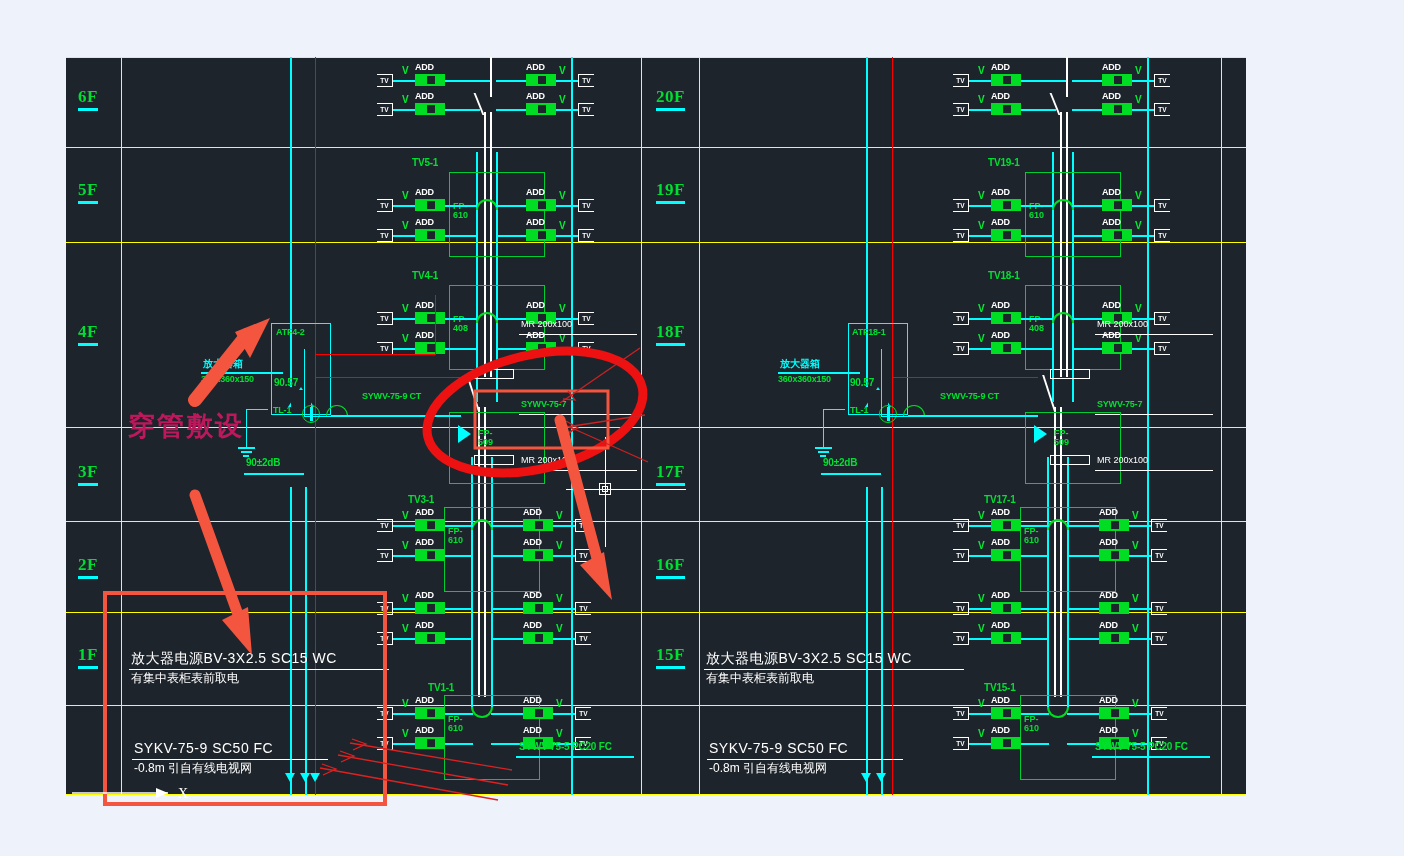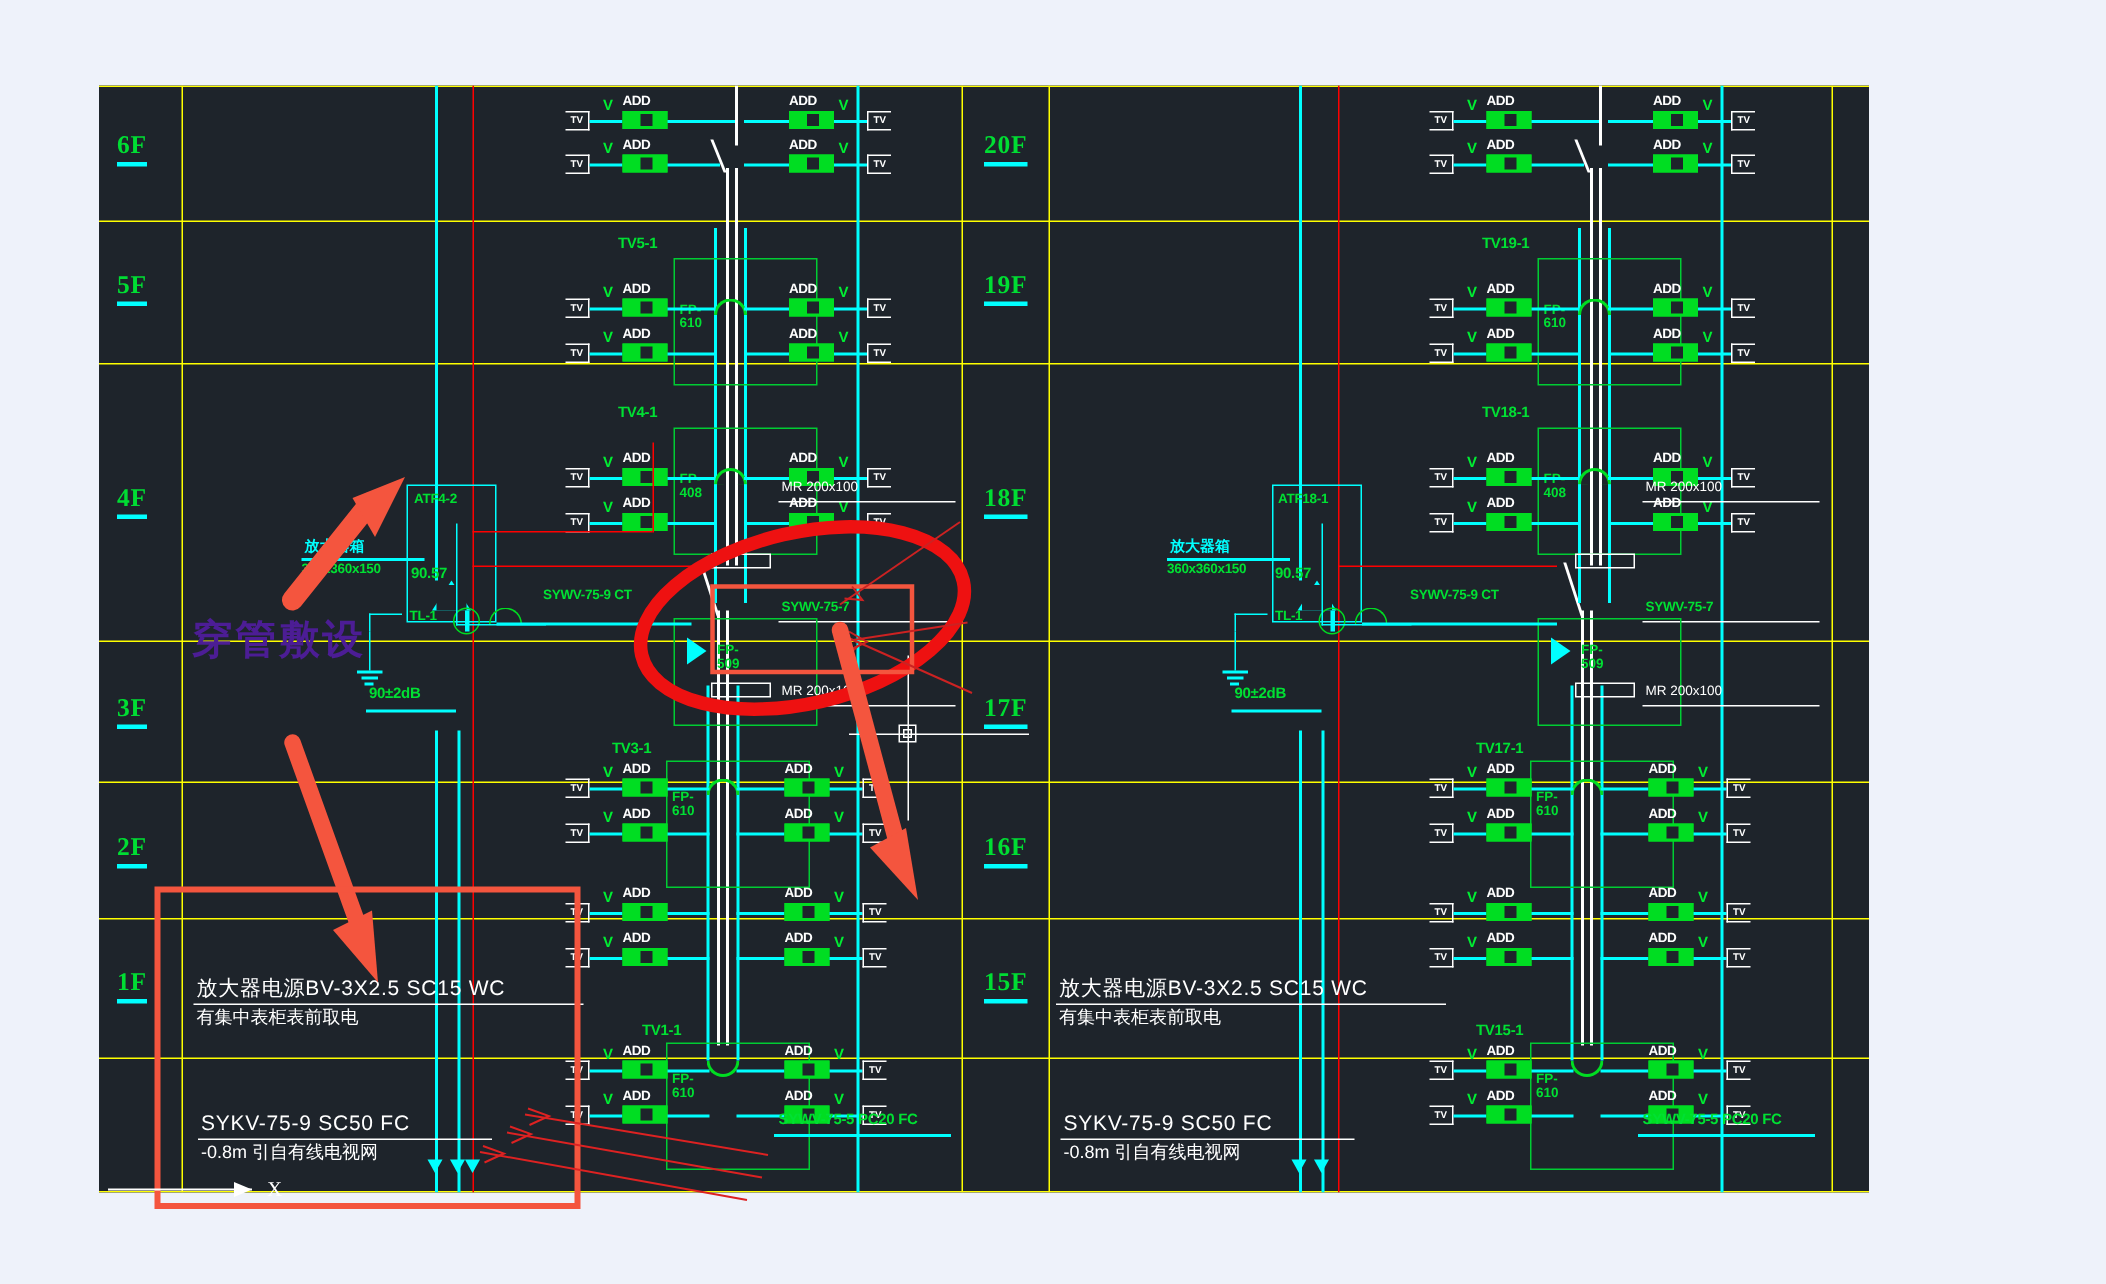--- a/index.html
+++ b/index.html
@@ -123,21 +123,21 @@
   }
   .tri::after{
     content:""; position:absolute; left:-10px; top:3px;
     width:20px;height:17px; background:#1e242b;
   }
 
   
   #markup { position:absolute; left:0; top:0; width:1404px; height:856px; pointer-events:none; }
 
   .redcn {
-    position:absolute; color:#4c1d95;
+    position:absolute; color:#be185d;
     font-family:Liberation Mono, monospace;
     font-weight:bold; white-space:nowrap;
   }
   .hand {
     position:absolute; color:#ee1111;
     font-family:"Liberation Serif", serif;
     font-weight:bold; white-space:nowrap;
   }
   .axisX { position:absolute; color:#ffffff; font-size:14px; font-family:"Liberation Serif",serif; }
 </style>

